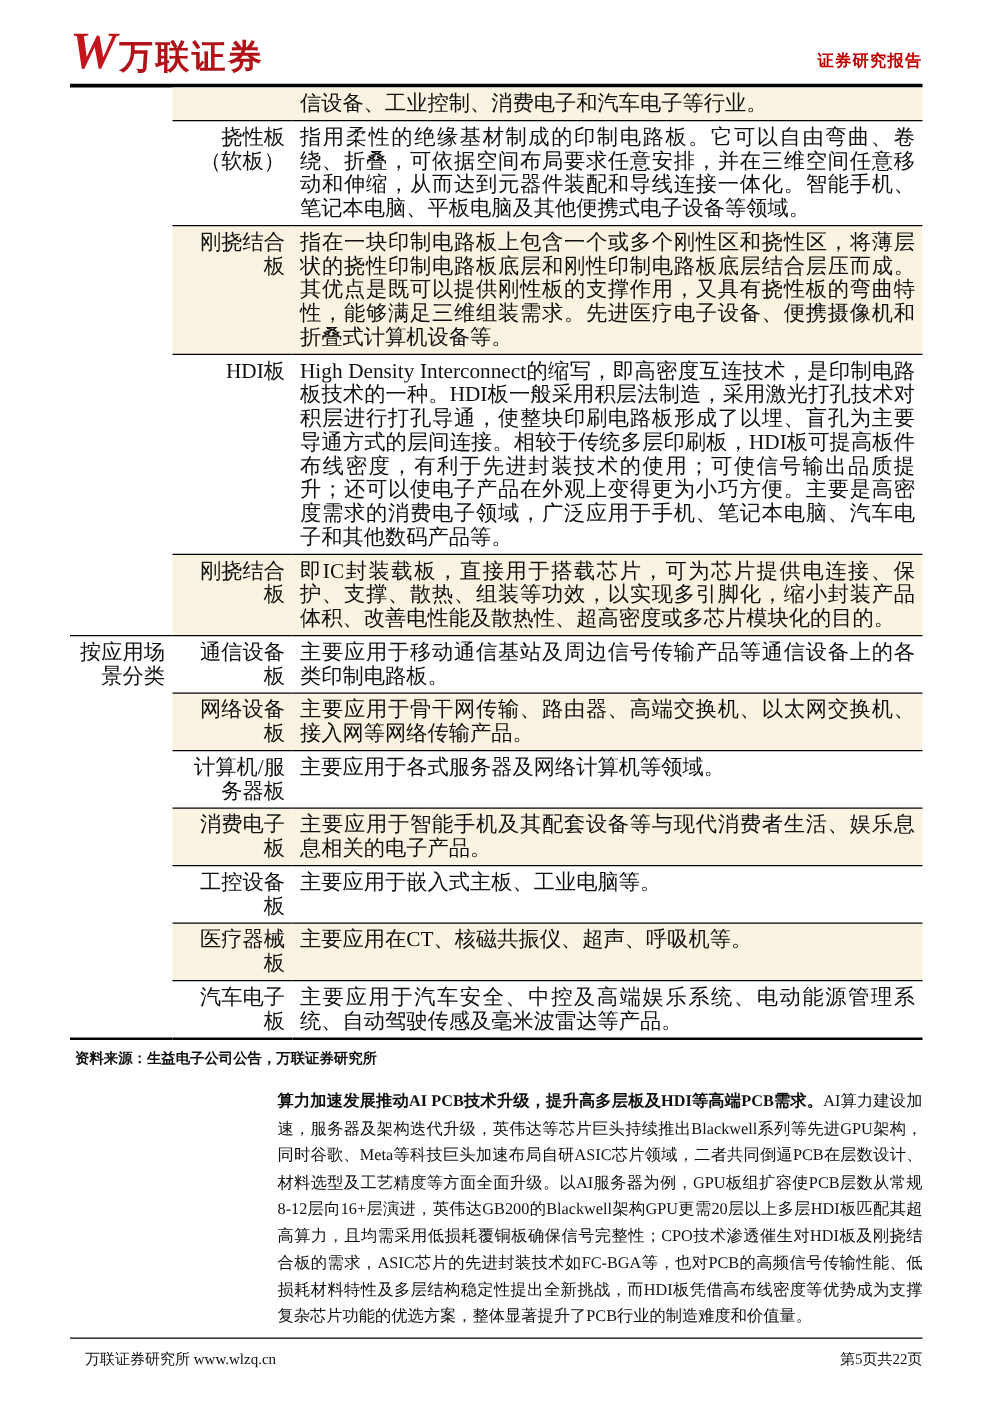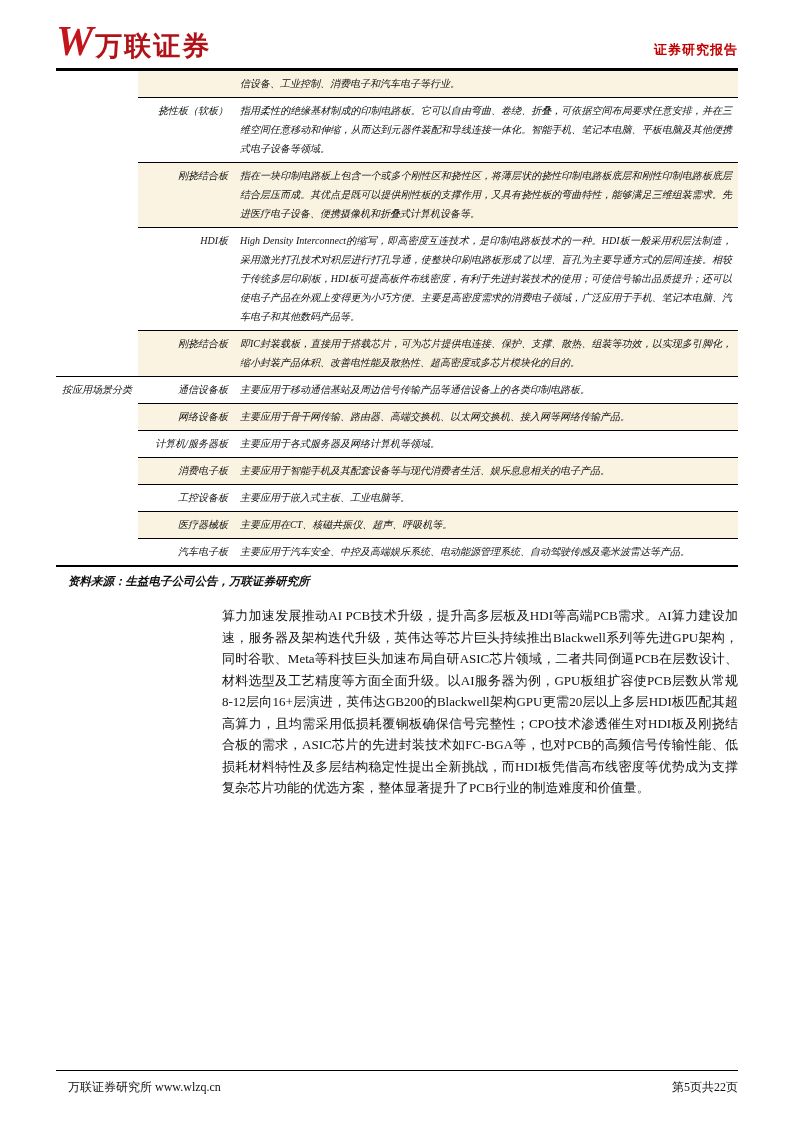--- a/index.html
+++ b/index.html
@@ -22,46 +22,45 @@
     line-height: 0.85; letter-spacing: -3px; margin-right: 5px;
   }
   .logo-name { font-size: 27px; font-weight: bold; letter-spacing: 2px; color: #b01218; }
   .report-label { color: #c00000; font-weight: bold; font-size: 13px; padding-bottom: 5px; letter-spacing: 1px; }
   .header-rule { height: 3px; background: #000; margin-top: 4px; }
 
   
   table.tbl {
     width: 100%; border-collapse: collapse; table-layout: fixed;
     border-bottom: 2px solid #000;
-    font-size: 10px;
-    font-style: italic;
+    font-size: 17px;
   }
   .tbl td { vertical-align: top; padding: 3px 6px 4px 6px; line-height: 19px; }
   .tbl col.c-cat  { width: 82px; }
   .tbl col.c-name { width: 96px; }
   .tbl .cat  { padding-left: 2px; }
   .tbl .desc { text-align: justify; }
   .tbl tr td { border-top: 1px solid #000; text-align: right; }
   .tbl tr.no-top td { border-top: none; }
   .tbl tr.sh .name, .tbl tr.sh .desc { background: #fbf3e1; }
 
   
   .source-note {
-    margin: 7px 0 16px 12px;
-    font-style: italic; font-weight: bold;
+    margin: 7px 0 16px 4px;
+    font-weight: bold;
     font-size: 11.5px;
   }
 
   
   .body-paragraph {
     margin: 14px 0 0 166px;
     font-size: 13px; line-height: 21.5px;
     text-align: justify;
   }
-  .body-paragraph b { font-weight: normal; }
+  .body-paragraph b { font-weight: bold; }
 
   
   .footer-rule { position: absolute; left: 56px; right: 56px; bottom: 52px; height: 1px; background: #000; }
   .footer {
     position: absolute; left: 68px; right: 56px; bottom: 27px;
     display: flex; justify-content: space-between;
     font-size: 12px;
   }
 </style>
 </head>

